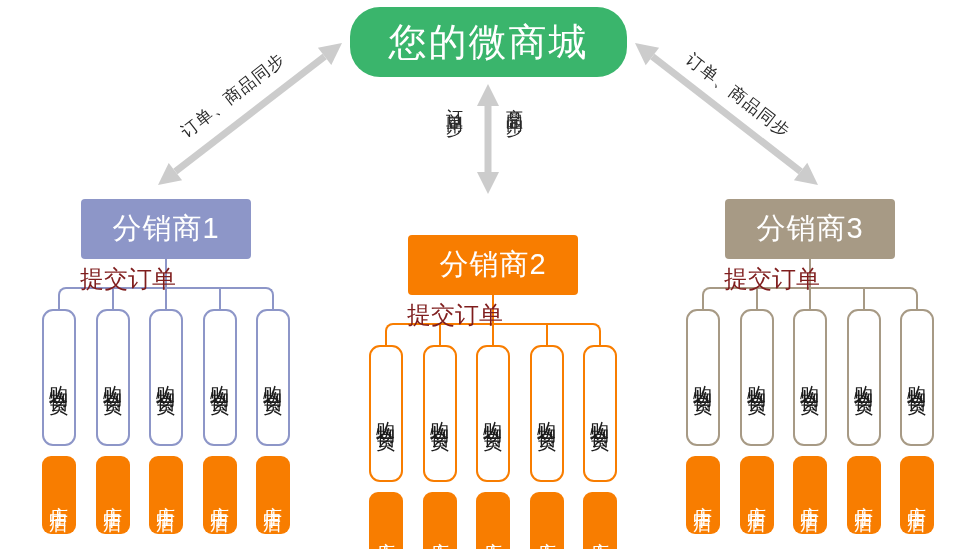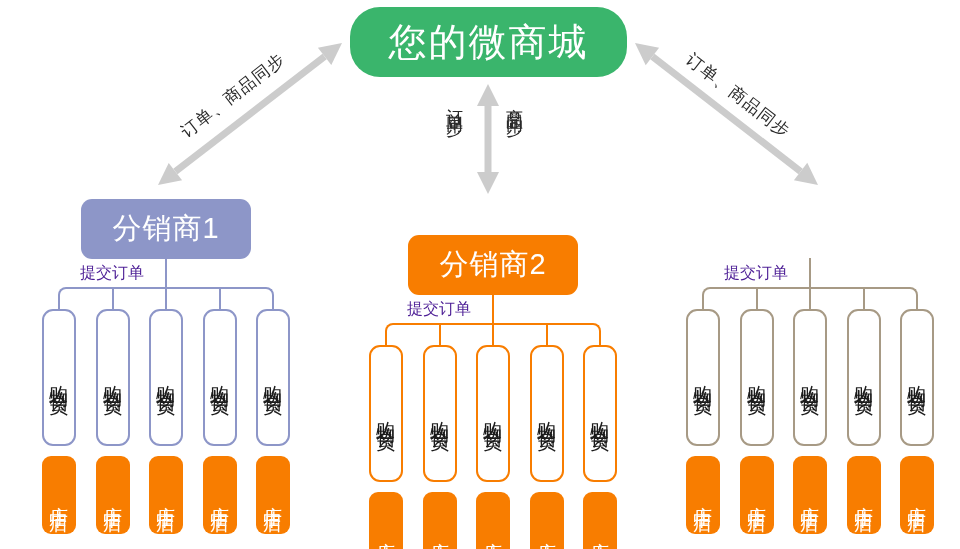--- a/index.html
+++ b/index.html
@@ -43,27 +43,27 @@
   }
   .vl-order   { left:443px; top:95px; }
   .vl-product { left:503px; top:95px; }
   
   .group { position:absolute; top:199px; width:248px; height:335px; }
   .g1 { left:42px;  --gc:var(--group1); }
   .g2 { left:369px;margin-top:36px; --gc:var(--group2); }
   .g3 { left:686px; --gc:var(--group3); }
   .dist-box {
     position:absolute; left:39px; top:0; width:170px; height:60px;
-    background:var(--gc); border-radius:11px;
+    background:var(--gc); border-radius:4px;
     color:#ffffff; font-size:29px; letter-spacing:1px;
     display:flex; align-items:center; justify-content:center;
   }
   .submit-label {
     position:absolute; left:38px; top:64px;
-    font-size:16px; color:#4c1d95; white-space:nowrap;
+    font-size:24px; color:#7f1d1d; white-space:nowrap;
   }
   .trunk {
     position:absolute; left:123px; top:59px; width:2px; height:30px;
     background:var(--gc);
   }
   .rail {
     position:absolute; left:16px; top:88px; width:216px; height:22px;
     box-sizing:border-box;
     border:2px solid var(--gc); border-bottom:none;
     border-radius:8px 8px 0 0;
@@ -204,20 +204,21 @@
         <span class="vtext">店中店</span>
       </div>
   </div>
 
   <div class="group g3">
     <div class="trunk"></div>
     <div class="rail"></div>
     <div class="stub s2"></div>
     <div class="stub s3"></div>
     <div class="stub s4"></div>
+    <div class="dist-box">分销商3</div>
     <div class="submit-label">提交订单</div>
     <div class="member p1">
         <span class="vtext">购物会员</span>
       </div>
     <div class="member p2">
         <span class="vtext">购物会员</span>
       </div>
     <div class="member p3">
         <span class="vtext">购物会员</span>
       </div>

